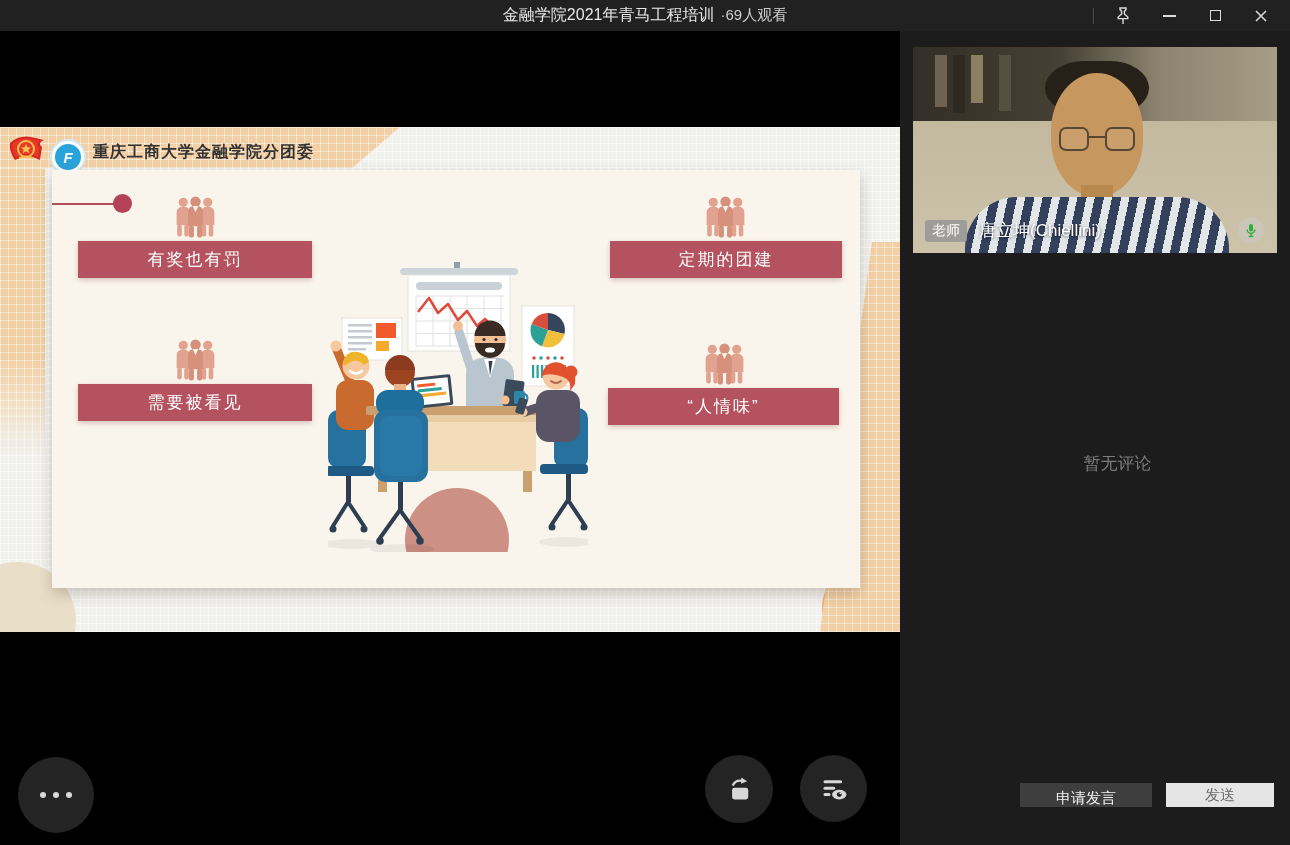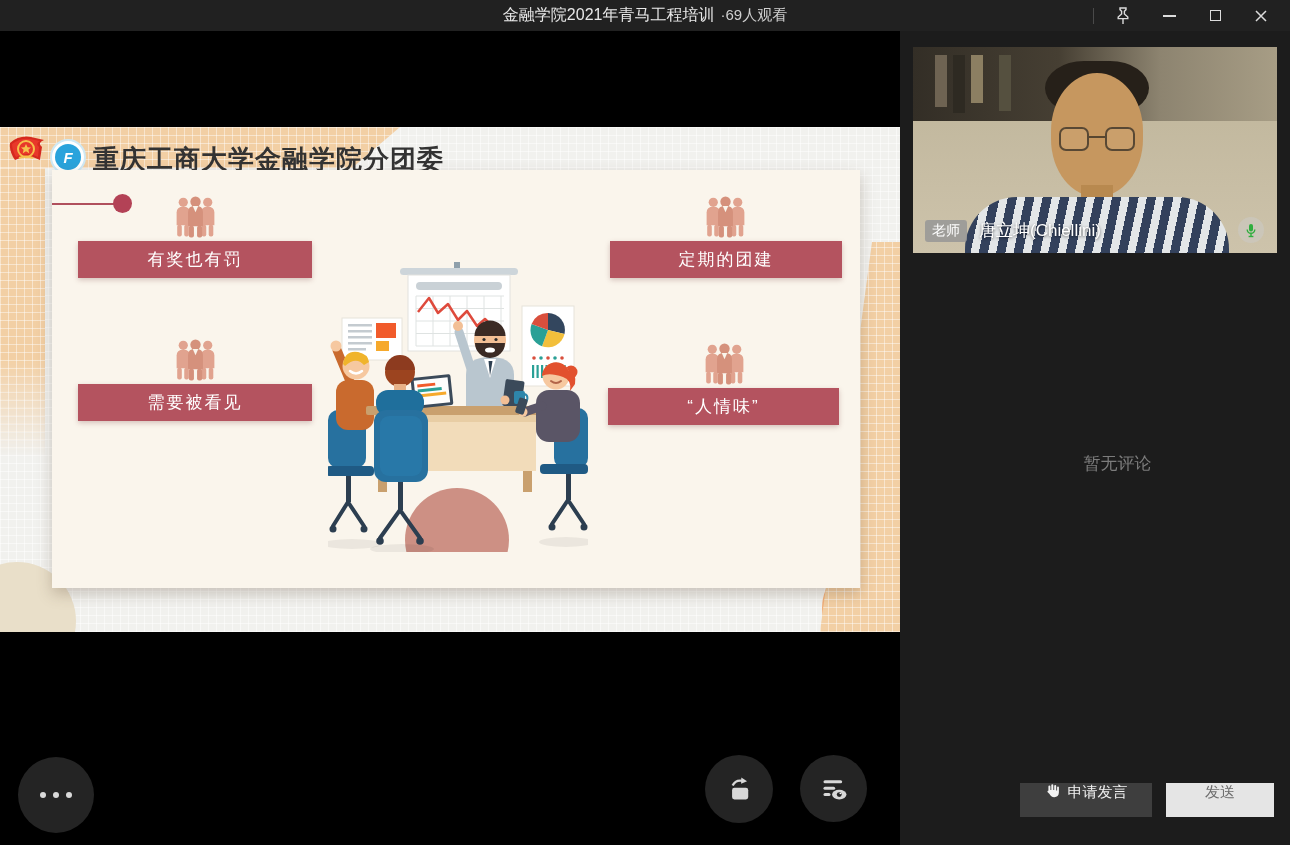--- a/index.html
+++ b/index.html
@@ -42,21 +42,21 @@
     background:#efa76e; opacity:.9; }
   #beige-circle { left:-42px; bottom:-48px; width:118px; height:118px; border-radius:50%;
     background:#e9dfc9; }
 
   #badge-icon { left:7px; top:6px; }
   #college-logo { left:50px; top:12px; width:36px; height:36px; border-radius:50%;
     background:#fff; border:2px solid #cfe9f5; display:flex; align-items:center; justify-content:center; }
   #college-logo .inner { width:26px; height:26px; border-radius:50%; background:#29a3dc;
     display:flex; align-items:center; justify-content:center; color:#fff; font-weight:bold; font-size:15px;
     font-style:italic; }
-  #org-title { left:93px; top:15px; font-size:26px; font-weight:700; color:#333; letter-spacing:1px; }
+  #org-title { left:93px; top:15px; font-size:16px; font-weight:700; color:#333; letter-spacing:1px; }
 
   #slide-card { left:44px; top:43px; width:808px; height:418px; background:#faf5ec;
     box-shadow:0 6px 14px rgba(90,70,50,.28);margin-left:8px; }
   #deco-line { left:0; top:33px; width:63px; height:2px; background:#b0505d; }
   #deco-dot { left:61px; top:24px; width:19px; height:19px; border-radius:50%; background:#b2germ4256; background:#b34256; }
 
   .feat-btn { height:37px; background:#b4535f; color:#fff; font-size:17px; letter-spacing:2px;
     display:flex; align-items:center; justify-content:center;
     box-shadow:0 2px 5px rgba(120,60,60,.28); }
   #btn-1 { left:26px;  top:71px;  width:234px; }
@@ -107,22 +107,22 @@
   #mic-indicator { right:13px; bottom:10px; width:26px; height:26px; border-radius:50%;
     background:rgba(205,205,205,.45); display:flex; align-items:center; justify-content:center; }
 
   #empty-comments { left:0; top:421px; width:390px; text-align:center; color:#7c7c7c; font-size:17px;padding-left:45px; }
 
   #comment-input { left:18px; top:632px; width:356px; height:94px; background:transparent;
     border:1px solid #4d4d4d; border-radius:4px; color:#ccc; font-size:16px; padding:10px 12px;
     resize:none; outline:none; font-family:"Liberation Sans", sans-serif; }
   #comment-input::placeholder { color:#696969; }
 
-  .panel-btn { height:34px; display:flex; align-items:flex-start; justify-content:center; gap:7px;
-    font-size:15px; }
+  .panel-btn { height:24px; display:flex; align-items:center; justify-content:center; gap:7px;
+    font-size:15px;flex-direction:column; }
   #request-speak { left:120px; top:752px; width:132px; background:#3e3e3e; color:#f2f2f2; }
   #send-button { left:266px; top:752px; width:108px; background:#e5e5e5; color:#6c6c6c; }
 </style>
 </head>
 <body>
 
 <div id="app">
 
   <svg width="0" height="0" style="position:absolute">
     <defs>

